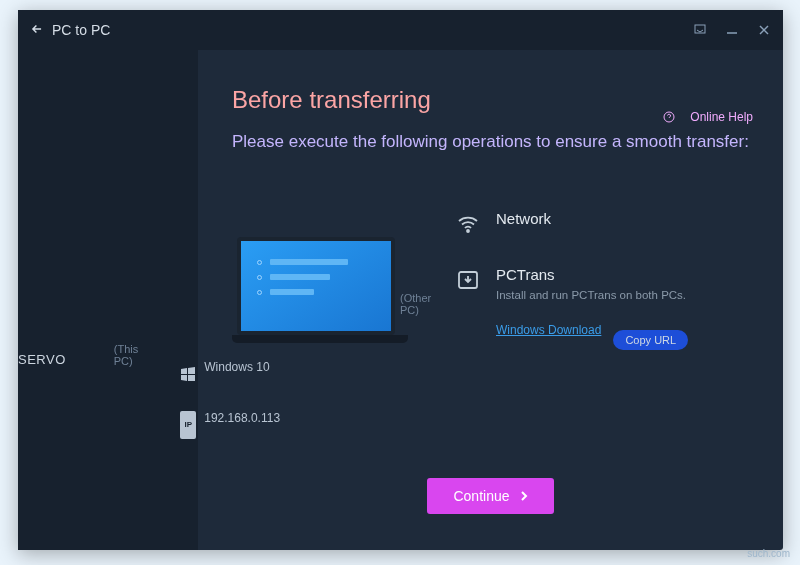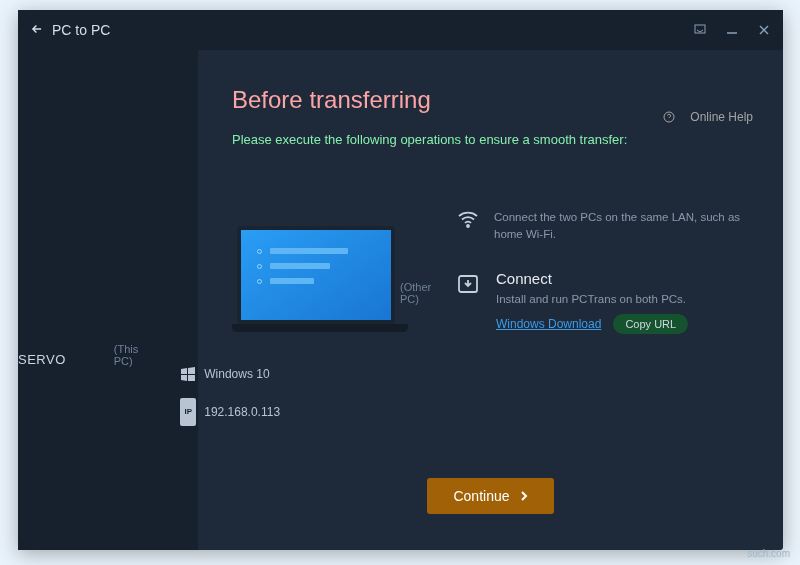--- a/index.html
+++ b/index.html
@@ -11,44 +11,44 @@
 .titlebar-spacer { flex: 1; }
 .win-controls { display: flex; gap: 18px; }
 .win-controls .wc { width: 14px; height: 14px; display: flex; align-items: center; justify-content: center; color: #8aa0b8; cursor: default; }
 .body { flex: 1; display: flex; }
 .sidebar { width: 180px; background: #17212e; display: flex; flex-direction: row; align-items: center; padding-top: 105px; }
 .monitor-ic { width: 70px; height: 60px; }
 .pc-name { color: #cdd6e0; font-size: 13px; margin-top: 14px; letter-spacing: 0.5px; }
 .pc-sub { color: #6f8196; font-size: 11px; margin-top: 4px; padding-left: 48px; }
 .sidebar-info { margin-top: 90px; width: 100%; padding-left: 42px; }
 .info-row { display: flex; align-items: center; gap: 8px; color: #b8c4d2; font-size: 12px; margin-bottom: 10px; }
-.info-row .badge { width: 16px; height: 28px; display: flex; align-items: center; justify-content: center; }
+.info-row .badge { width: 16px; height: 28px; display: flex; align-items: center; justify-content: center; margin-top: 13px; }
 .main { flex: 1; padding: 36px 34px 26px 34px; position: relative; }
 .title { color: #fca5a5; font-size: 24px; font-weight: 300; }
-.subtitle { color: #86efac; font-size: 13px; margin-top: 18px; }
-.help-link { position: absolute; top: 60px; right: 30px; color: #a3a3a3; font-size: 12px; display: flex; align-items: center; gap: 15px; cursor: default; }
+.subtitle { color: #c4b5fd; font-size: 17px; margin-top: 18px; }
+.help-link { position: absolute; top: 60px; right: 30px; color: #f0abfc; font-size: 12px; display: flex; align-items: center; gap: 15px; cursor: default; }
 .content { display: flex; margin-top: 58px; }
 .laptop-col { width: 210px; display: flex; align-items: center; }
 .laptop { position: relative; width: 168px; height: 112px; }
 .laptop-screen { width: 158px; height: 98px; background: linear-gradient(145deg, #2a9df4, #1976d2); border: 4px solid #1a2430; border-radius: 4px; margin: 0 auto; padding: 18px 16px; }
 .laptop-line { display: flex; align-items: center; gap: 8px; margin-bottom: 9px; }
 .laptop-dot { width: 5px; height: 5px; border: 1.5px solid #9ed4ff; border-radius: 50%; }
 .laptop-bar { height: 6px; background: #5fb6f5; border-radius: 1px; }
 .laptop-base { width: 176px; height: 8px; background: #141c27; border-radius: 0 0 5px 5px; margin: 0 auto; }
 .laptop-label { color: #6f8196; font-size: 11px; margin-top: 22px; }
 .right-col { flex: 1; padding-left: 14px; }
 .section { display: flex; gap: 14px; margin-bottom: 26px; }
 .section-icon { color: #c4cfd9; width: 26px; padding-top: 2px; }
 .section-body h3 { color: #e4eaf0; font-size: 15px; font-weight: 400; }
 .section-body p { color: #8a99a9; font-size: 11.5px; margin-top: 4px; line-height: 1.5; max-width: 280px; }
 .section-actions { display: flex; align-items: center; gap: 12px; margin-top: 6px; }
 .dl-link { color: #3a9ce8; font-size: 12px; text-decoration: underline; cursor: default; }
-.copy-btn { background: #14532d; color: #cfd9e3; border: none; border-radius: 12px; padding: 4px 12px; font-size: 11px; cursor: default; }
+.copy-btn { background: #1d4ed8; color: #cfd9e3; border: none; border-radius: 12px; padding: 4px 12px; font-size: 11px; cursor: default; margin-top: 20px; }
 .continue-wrap { position: absolute; bottom: 36px; left: 0; right: 0; display: flex; justify-content: center; }
-.continue-btn { background: #a16207; color: #fff; border: none; border-radius: 3px; padding: 10px 26px; font-size: 14px; display: flex; align-items: center; gap: 10px; cursor: default; }
+.continue-btn { background: #d946ef; color: #fff; border: none; border-radius: 3px; padding: 10px 26px; font-size: 14px; display: flex; align-items: center; gap: 10px; cursor: default; }
 .watermark { position: absolute; bottom: 6px; right: 10px; font-size: 10px; color: #9fb7cc; }
 </style>
 </head>
 <body>
 
 <div class="window">
 
   <div class="titlebar">
     <div class="back-btn">
       <svg viewBox="0 0 24 24" fill="none" stroke="currentColor" stroke-width="2.5">
@@ -140,33 +140,33 @@
 
         <div class="right-col">
           <div class="section">
             <div class="section-icon">
               <svg width="24" height="24" viewBox="0 0 24 24" fill="none" stroke="currentColor" stroke-width="1.8">
                   <path d="M3 9a14 14 0 0118 0M6 12.5a9 9 0 0112 0M9 16a4 4 0 016 0"></path>
                   <circle cx="12" cy="19" r="1" fill="currentColor"></circle>
                 </svg>
             </div>
             <div class="section-body">
-              <p>Connect the two PCs on the same LAN, such as home Wi-Fi.</p>
+              <h3>Network</h3>
             </div>
           </div>
 
           <div class="section">
             <div class="section-icon">
               <svg width="24" height="24" viewBox="0 0 24 24" fill="none" stroke="currentColor" stroke-width="1.8">
                   <rect x="3" y="4" width="18" height="16" rx="2"></rect>
                   <path d="M12 8v6m-3-3l3 3 3-3"></path>
                 </svg>
             </div>
             <div class="section-body">
-              <h3>Connect</h3>
+              <h3>PCTrans</h3>
               <p>Install and run PCTrans on both PCs.</p>
               <div class="section-actions">
                 <a class="dl-link">Windows Download</a>
                 <button class="copy-btn">Copy URL</button>
               </div>
             </div>
           </div>
         </div>
       </div>
 

